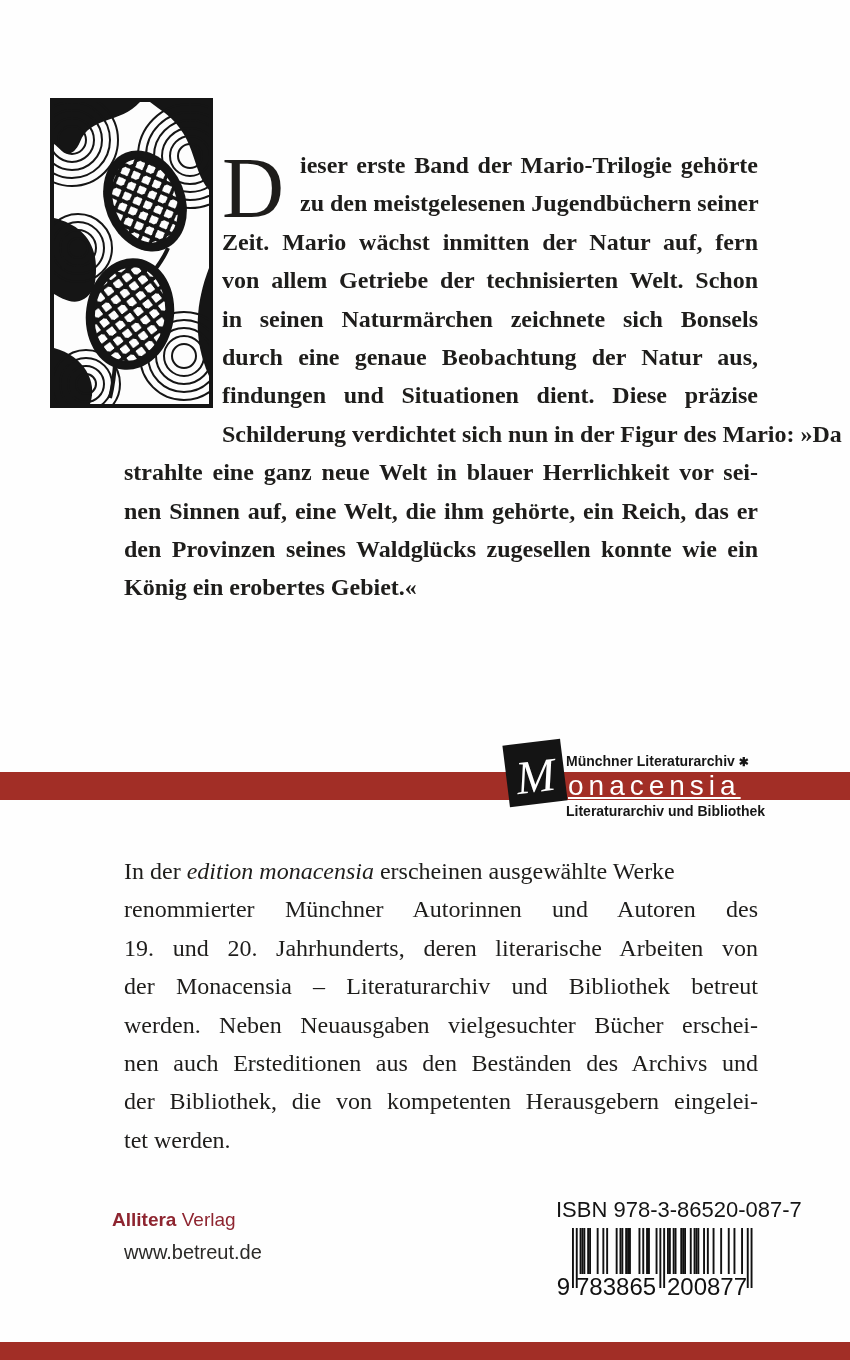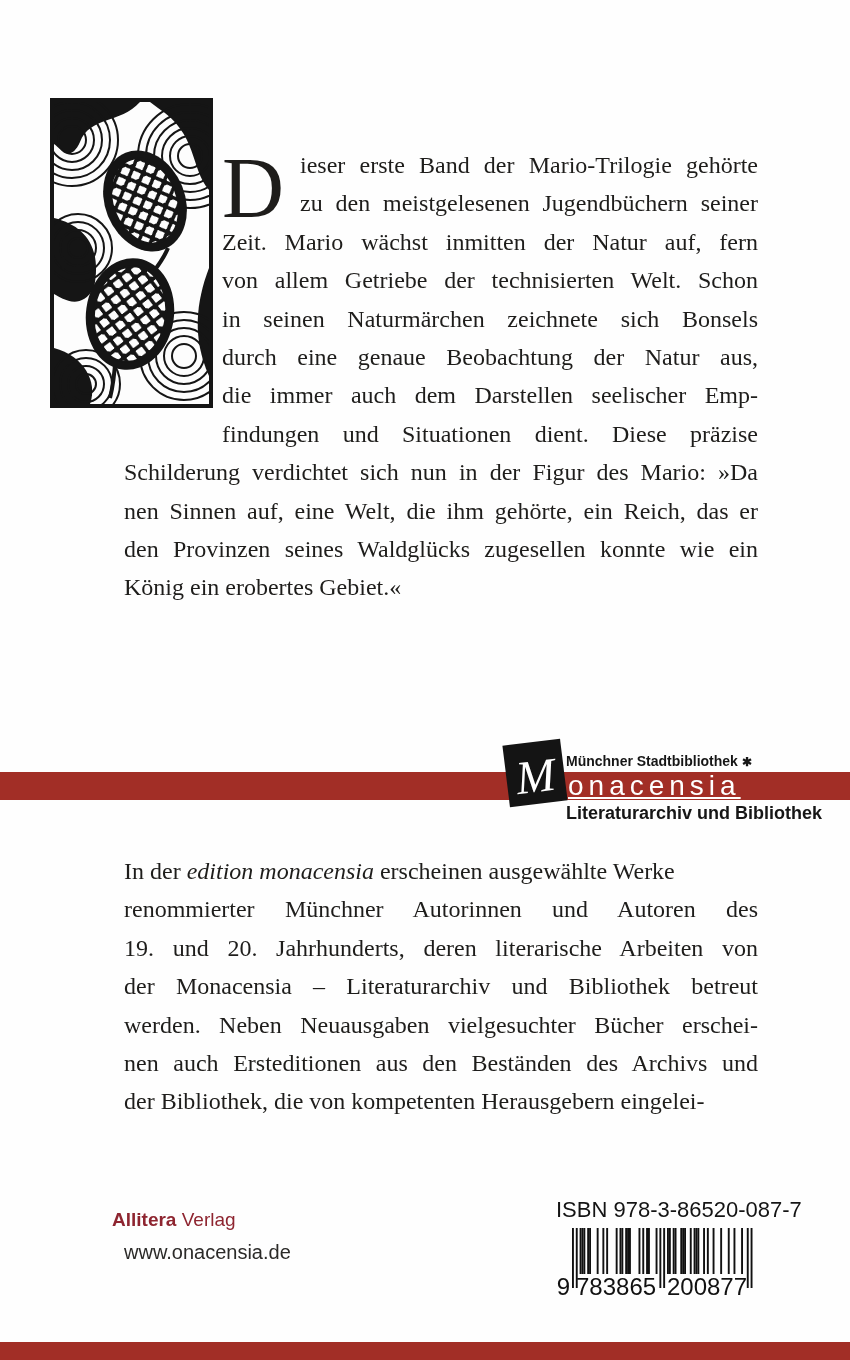--- a/index.html
+++ b/index.html
@@ -5,21 +5,21 @@
   html,body { margin:0; padding:0; background:#e8e8e8; }
   #cover {
     position:relative; width:850px; height:1360px; margin:0 auto;
     background:#fefefe; overflow:hidden;
     font-family:"Liberation Serif", serif; color:#1e1d1b;
   }
   
   .woodcut { position:absolute; left:50px; top:98px; width:163px; height:310px; }
 
   
-  .p1 { position:absolute; left:124px; top:146px; width:634px; }
+  .p1 { position:absolute; left:124px; top:146px; width:634px;font-weight:bold; }
   .p1 .line, .p2 .line {
     height:38.4px; line-height:38.4px; font-size:24px;
     text-align:justify; text-align-last:justify; white-space:nowrap;
   }
   .p1 .line:nth-child(-n+2) { margin-left:176px; }
   .p1 .line:nth-child(n+3):nth-child(-n+8) { margin-left:98px; }
   .p1 .line:last-child, .p2 .line:last-child { text-align-last:left; }
   .dropcap {
     position:absolute; left:222px; top:150px;
     font-size:86px; line-height:76px; font-family:"Liberation Serif", serif;
@@ -39,21 +39,21 @@
     position:absolute; left:566px; top:753px; font-family:"Liberation Sans", sans-serif;
     font-weight:bold; font-size:14px; line-height:16px; color:#161616;
   }
   .lbl-top .star { font-size:12px; margin-left:4px; }
   .wordmark {
     position:absolute; left:568px; top:772px; height:16px; line-height:28px;
     font-family:"Liberation Sans", sans-serif; font-size:28px; letter-spacing:5px; color:#ffffff;text-decoration:underline;
   }
   .lbl-bottom {
     position:absolute; left:566px; top:803px; font-family:"Liberation Sans", sans-serif;
-    font-weight:bold; font-size:18px; color:#161616;
+    font-weight:bold; font-size:14px; color:#161616;
   }
 
   
   .p2 { position:absolute; left:124px; top:852px; width:634px; }
   .p2 .italic { font-style:italic;margin-top:16px; }
 
   
   .publisher { position:absolute; left:112px; top:1204px; font-family:Liberation Sans, sans-serif; font-size:19px; line-height:32px; }
   .publisher .bold { font-weight:bold; }
   .website { position:absolute; left:124px; top:1241px; font-family:"Liberation Sans", sans-serif; font-size:20px; color:#2b2a28; }
@@ -134,50 +134,51 @@
   </div>
 
   <div class="dropcap">D</div>
   <div class="p1">
       <div class="line">ieser erste Band der Mario-Trilogie gehörte</div>
       <div class="line">zu den meistgelesenen Jugendbüchern seiner</div>
       <div class="line">Zeit. Mario wächst inmitten der Natur auf, fern</div>
       <div class="line">von allem Getriebe der technisierten Welt. Schon</div>
       <div class="line">in seinen Naturmärchen zeichnete sich Bonsels</div>
       <div class="line">durch eine genaue Beobachtung der Natur aus,</div>
-      <div class="line">die immer auch dem Darstellen seelischer Emp-</div>
       <div class="line">findungen und Situationen dient. Diese präzise</div>
       <div class="line">Schilderung verdichtet sich nun in der Figur des Mario: »Da</div>
+      <div class="line">strahlte eine ganz neue Welt in blauer Herrlichkeit vor sei-</div>
       <div class="line">nen Sinnen auf, eine Welt, die ihm gehörte, ein Reich, das er</div>
       <div class="line">den Provinzen seines Waldglücks zugesellen konnte wie ein</div>
       <div class="line">König ein erobertes Gebiet.«</div>
     </div>
 
   <div class="band" style="background: rgb(162, 46, 38);"></div>
-  <div class="lbl-top"><span>Münchner Stadtbibliothek</span><span class="star">✱</span></div>
+  <div class="lbl-top"><span>Münchner Literaturarchiv</span><span class="star">✱</span></div>
   <div class="logo-square" style="background: rgb(20, 20, 20);">
     <span class="logo-m">M</span>
   </div>
   <div class="wordmark">onacensia</div>
   <div class="lbl-bottom">Literaturarchiv und Bibliothek</div>
 
   <div class="p2">
     <div class="line"><span>In der </span><span class="italic">edition monacensia</span><span> erscheinen ausgewählte Werke</span></div>
   </div>
   <div class="p2" style="top:890.4px">
       <div class="line">renommierter Münchner Autorinnen und Autoren des</div>
       <div class="line">19. und 20. Jahrhunderts, deren literarische Arbeiten von</div>
       <div class="line">der Monacensia – Literaturarchiv und Bibliothek betreut</div>
       <div class="line">werden. Neben Neuausgaben vielgesuchter Bücher erschei-</div>
       <div class="line">nen auch Ersteditionen aus den Beständen des Archivs und</div>
       <div class="line">der Bibliothek, die von kompetenten Herausgebern eingelei-</div>
+      <div class="line">tet werden.</div>
     </div>
 
   <div class="publisher" style="color: rgb(142, 37, 48);"><span class="bold">Allitera</span><span> Verlag</span></div>
-  <div class="website">www.onacensia.de</div>
+  <div class="website">www.betreut.de</div>
 
   <div class="isbn">ISBN 978-3-86520-087-7</div>
   <div class="barcode">
     <div class="bc-digit bc-lead">9</div>
     <svg id="ean-bars" width="182" height="62" viewBox="0 0 182 62" xmlns="http://www.w3.org/2000/svg" fill="#111">
         <rect x="0.00" y="0" width="1.9" height="60"></rect>
         <rect x="3.80" y="0" width="1.9" height="60"></rect>
         <rect x="7.60" y="0" width="1.9" height="46"></rect>
         <rect x="9.50" y="0" width="1.9" height="46"></rect>
         <rect x="11.40" y="0" width="1.9" height="46"></rect>

